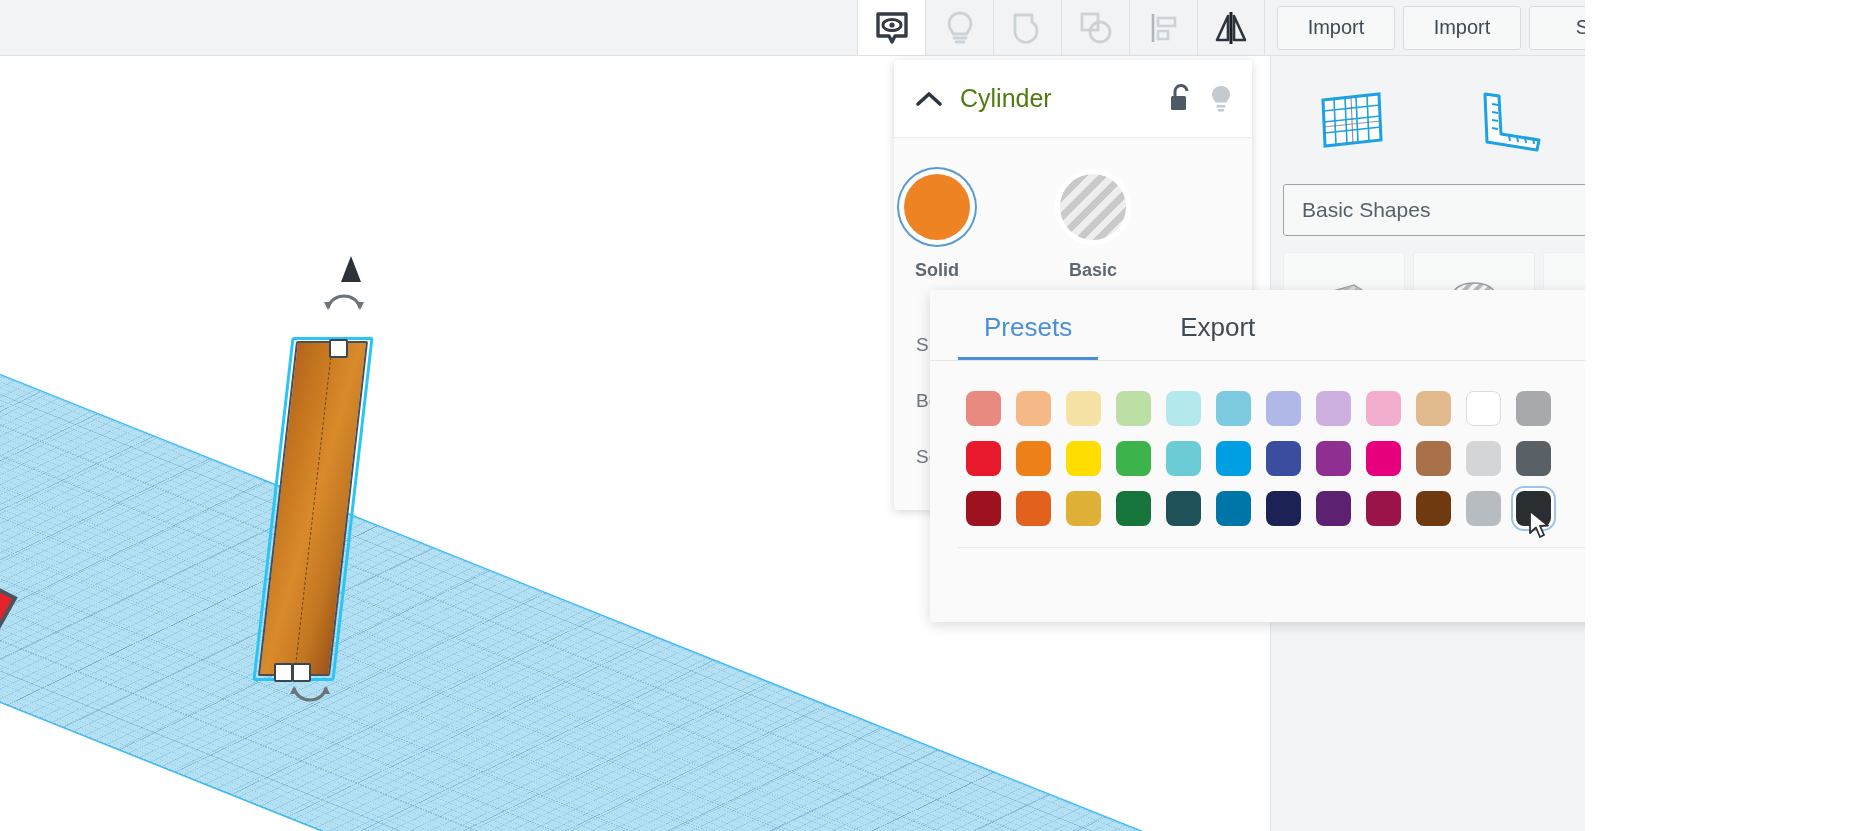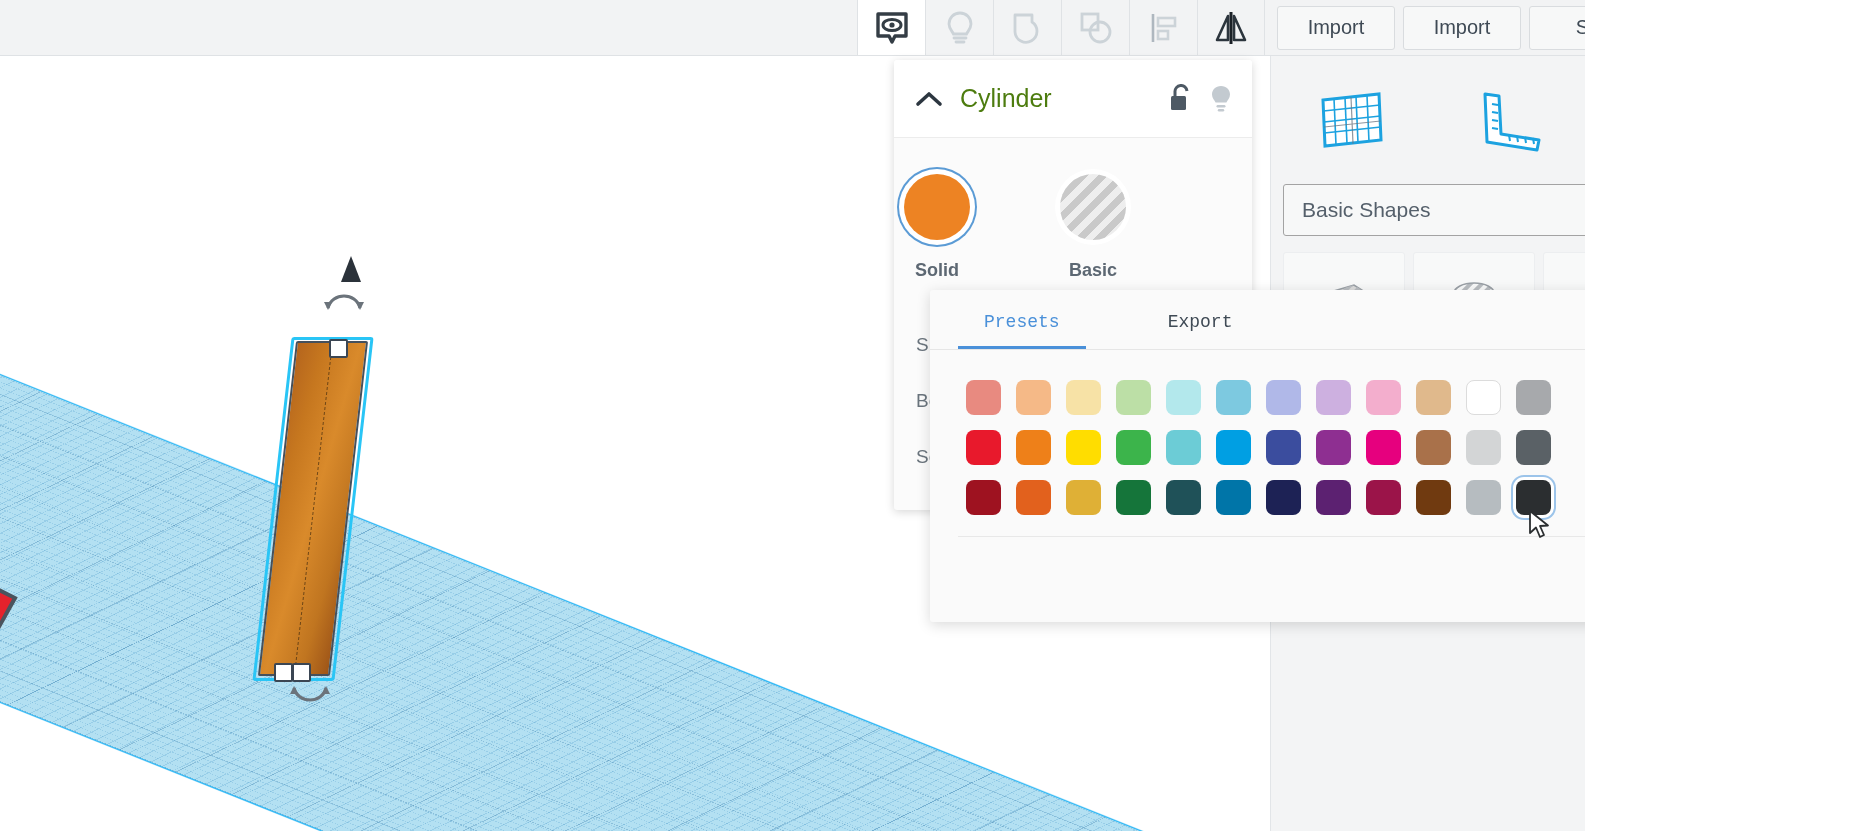--- a/index.html
+++ b/index.html
@@ -139,21 +139,21 @@
   
   .color-pop {
     position: absolute; left: 930px; top: 290px;
     width: 925px; height: 332px;
     background: #fafafa;
     border-radius: 3px;
     box-shadow: 0 3px 14px rgba(0,0,0,.15);
   }
   .cp-tabs { display: flex; padding: 14px 0 0 28px; gap: 56px; }
   .cp-tab {
-    font-size: 18px; color: #3f4a55; padding: 8px 26px 14px 26px; font-family: Liberation Mono, monospace;
+    font-size: 26px; color: #3f4a55; padding: 8px 26px 14px 26px;
   }
   .cp-tab.active { color: #4a90d9; border-bottom: 3px solid #4a90d9; }
   .cp-divider { height: 1px; background: #e6e6e6; margin: 0 0 0 0; }
   .swatch-grid {
     display: grid;
     grid-template-columns: repeat(12, 50px);
     grid-auto-rows: 50px;
     gap: 0px;
     padding: 22px 0 0 28px;
   }

